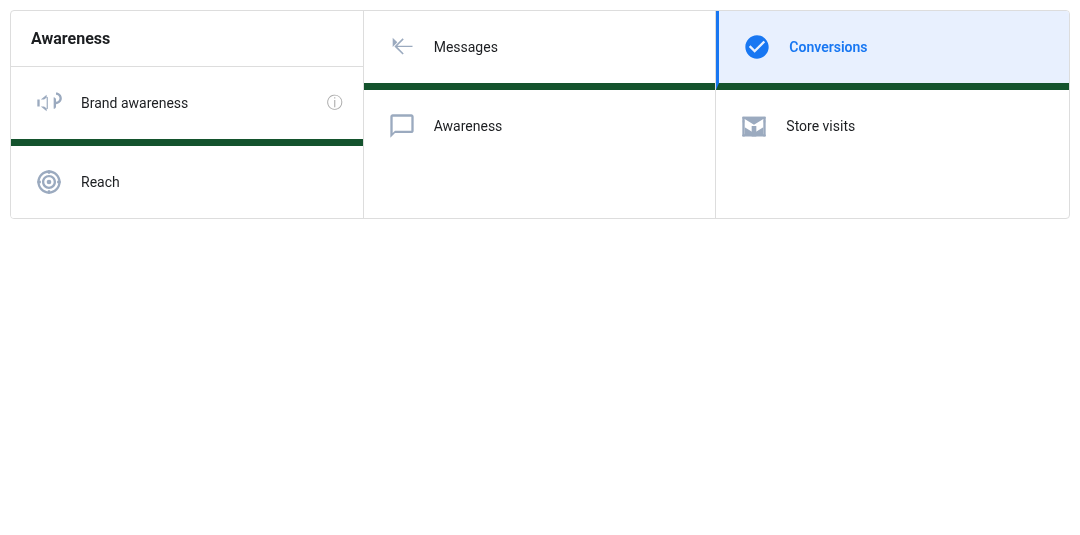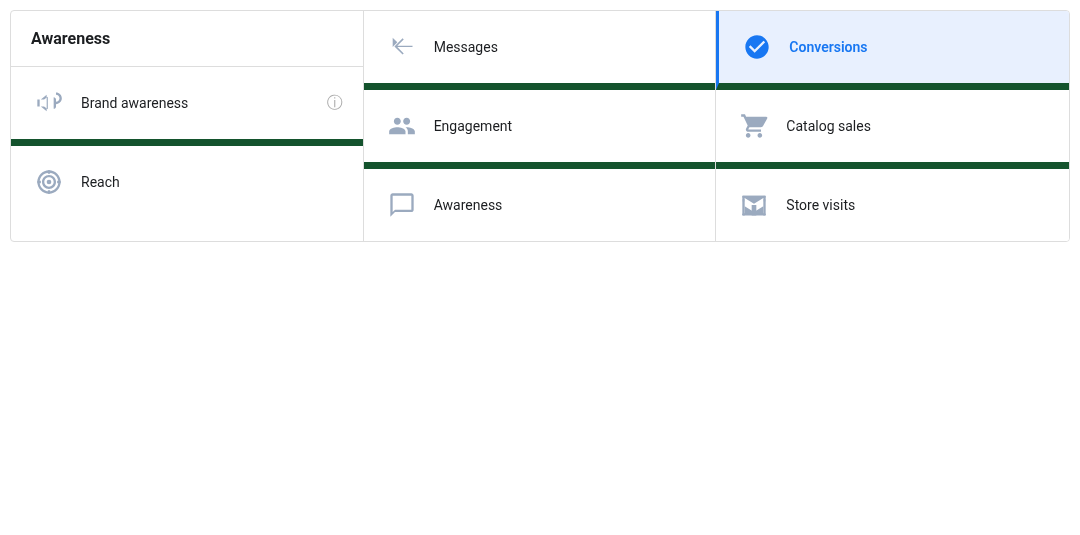--- a/index.html
+++ b/index.html
@@ -127,28 +127,20 @@
     <div class="option-row">
       <div class="icon-wrap">
         <svg class="icon-svg" viewBox="0 0 24 24" xmlns="http://www.w3.org/2000/svg">
           <path d="M13.5 5.5l-1-1-7 7 7 7 1-1-5.5-5.5H21v-1H7.99z" transform="rotate(0)"></path>
           <path d="M4 4l4 4-4 4V4z"></path>
         </svg>
       </div>
       <span class="option-label">Messages</span>
     </div>
 
-    <div class="option-row">
-      <div class="icon-wrap">
-        <svg class="icon-svg" viewBox="0 0 24 24" xmlns="http://www.w3.org/2000/svg">
-          <path d="M16 11c1.66 0 2.99-1.34 2.99-3S17.66 5 16 5c-1.66 0-3 1.34-3 3s1.34 3 3 3zm-8 0c1.66 0 2.99-1.34 2.99-3S9.66 5 8 5C6.34 5 5 6.34 5 8s1.34 3 3 3zm0 2c-2.33 0-7 1.17-7 3.5V19h14v-2.5c0-2.33-4.67-3.5-7-3.5zm8 0c-.29 0-.62.02-.97.05 1.16.84 1.97 1.97 1.97 3.45V19h6v-2.5c0-2.33-4.67-3.5-7-3.5z"></path>
-        </svg>
-      </div>
-      <span class="option-label">Engagement</span>
-    </div>
 
 
 
 
     <div class="option-row">
       <div class="icon-wrap">
         <svg class="icon-svg" viewBox="0 0 24 24" xmlns="http://www.w3.org/2000/svg">
           <path d="M20 2H4c-1.1 0-2 .9-2 2v18l4-4h14c1.1 0 2-.9 2-2V4c0-1.1-.9-2-2-2zm0 14H6l-2 2V4h16v12z"></path>
         </svg>
       </div>
@@ -160,28 +152,20 @@
 
     <div class="option-row selected">
       <div class="icon-wrap">
         <svg class="icon-svg-check" viewBox="0 0 24 24" xmlns="http://www.w3.org/2000/svg">
           <path d="M12 2C6.48 2 2 6.48 2 12s4.48 10 10 10 10-4.48 10-10S17.52 2 12 2zm-2 15l-5-5 1.41-1.41L10 14.17l7.59-7.59L19 8l-9 9z"></path>
         </svg>
       </div>
       <span class="option-label">Conversions</span>
     </div>
 
-    <div class="option-row">
-      <div class="icon-wrap">
-        <svg class="icon-svg" viewBox="0 0 24 24" xmlns="http://www.w3.org/2000/svg">
-          <path d="M7 18c-1.1 0-1.99.9-1.99 2S5.9 22 7 22s2-.9 2-2-.9-2-2-2zM1 2v2h2l3.6 7.59-1.35 2.45c-.16.28-.25.61-.25.96C5 16.1 6.1 17 7 17h11v-2H7.42c-.14 0-.25-.11-.25-.25l.03-.12.9-1.63H18c.75 0 1.41-.41 1.75-1.03l3.58-6.49A1 1 0 0022.46 4H5.21l-.94-2H1zm16 16c-1.1 0-1.99.9-1.99 2s.89 2 1.99 2 2-.9 2-2-.9-2-2-2z"></path>
-        </svg>
-      </div>
-      <span class="option-label">Catalog sales</span>
-    </div>
 
     <div class="option-row">
       <div class="icon-wrap">
         <svg class="icon-svg" viewBox="0 0 24 24" xmlns="http://www.w3.org/2000/svg">
           <path d="M20 4H4v2l8 5 8-5V4zM4 13v7h16v-7l-8 5-8-5z"></path>
           <path d="M2 7v2h2V7H2zm18 0v2h2V7h-2z" opacity="0.5"></path>
           <rect x="2" y="4" width="20" height="2" rx="1"></rect>
           <rect x="2" y="19" width="20" height="2" rx="1"></rect>
           <rect x="2" y="4" width="2" height="17"></rect>
           <rect x="20" y="4" width="2" height="17"></rect>

